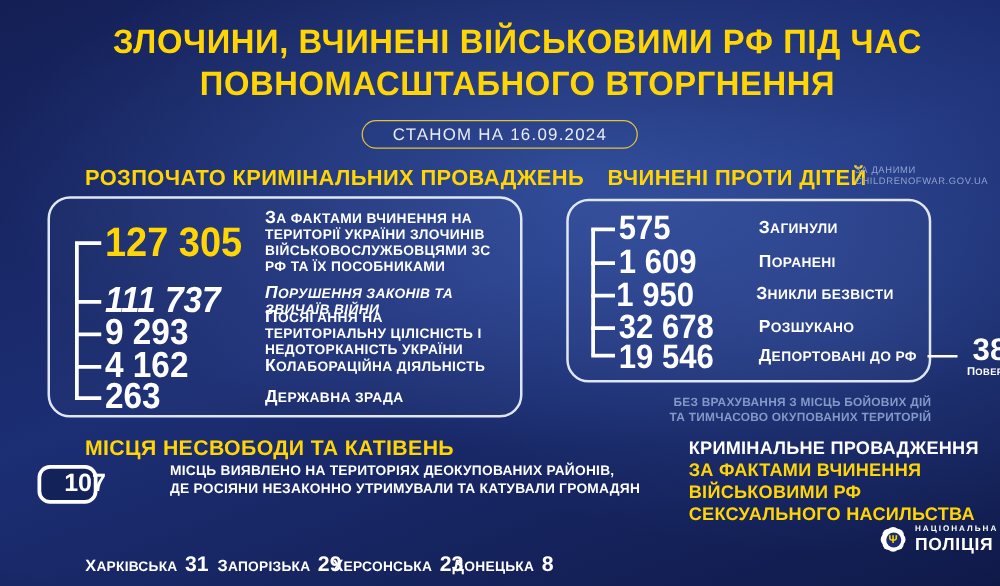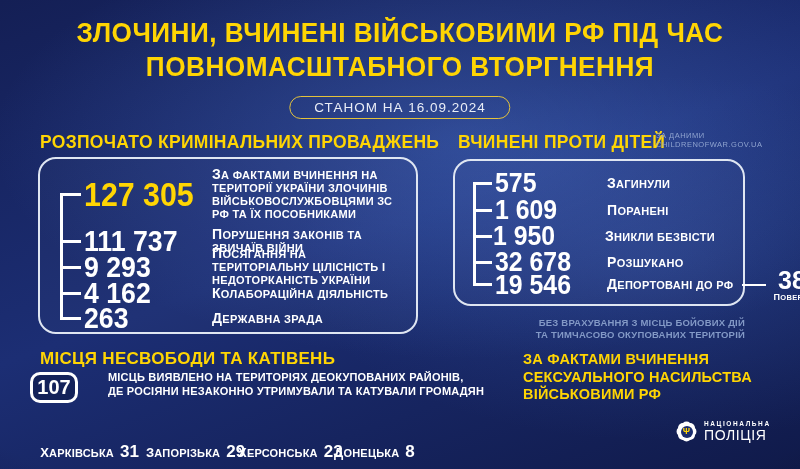--- a/index.html
+++ b/index.html
@@ -9,21 +9,21 @@
     background:
       radial-gradient(95% 75% at 58% 30%, rgba(78,118,205,.42), rgba(78,118,205,0) 62%),
       radial-gradient(70% 60% at 82% 55%, rgba(64,104,195,.28), rgba(64,104,195,0) 65%),
       linear-gradient(160deg, #141f55 0%, #1c2e74 48%, #101a4a 100%);
     color:#fff;
   }
   #page::after{
     content:""; position:absolute; inset:0; pointer-events:none;
     background: radial-gradient(125% 125% at 50% 42%, rgba(0,0,0,0) 58%, rgba(4,7,24,.55) 100%);
   }
-  .abs{ position:absolute; }
+  .abs{ position:absolute;padding-left:28px; }
 
   
   .title{ top:16px; left:0; right:0; text-align:center; color:#FFD503; font-weight:bold; z-index:2;}
   .title .line{ font-size:27px; line-height:34px; letter-spacing:.5px; transform:scaleX(.97); }
   .date-badge{
     top:96px; left:50%; transform:translateX(-50%);
     border:1.5px solid #E3C23C; border-radius:16px; padding:3px 24px;
     color:#E9EDF6; font-size:13.5px; letter-spacing:1px; z-index:2;
   }
 
@@ -76,21 +76,21 @@
   .sv-text .yellow{ color:#FFD503; }
 
   .logo{ left:676px; top:420px; display:flex; align-items:center; gap:7px; z-index:2;}
   .police-star{ position:relative; width:21px; height:21px; flex:none; }
   .police-star .sq{ position:absolute; inset:2px; background:#fff; border-radius:5px; }
   .police-star .sq.rot{ transform:rotate(45deg); }
   .police-star .inner{ position:absolute; inset:4.5px; background:#1B2D6E; border-radius:50%; }
   .police-star .trident{ position:absolute; inset:0; display:flex; align-items:center; justify-content:center;
                          color:#FFD503; font-size:9px; font-weight:bold; line-height:1; }
   .logo-text .l1{ font-size:6.5px; font-weight:bold; letter-spacing:1.6px; }
-  .logo-text .l2{ font-size:14px; font-weight:normal; letter-spacing:.6px; }
+  .logo-text .l2{ font-size:14px; font-weight:bold; letter-spacing:.6px; }
 </style>
 </head>
 <body>
 
 <div id="page">
 
   <div class="abs title">
     <div class="line">ЗЛОЧИНИ, ВЧИНЕНІ ВІЙСЬКОВИМИ РФ ПІД ЧАС</div>
     <div class="line">ПОВНОМАСШТАБНОГО ВТОРГНЕННЯ</div>
   </div>
@@ -104,21 +104,21 @@
     <div class="tick" style="left:20px; top:34px; width:21px;"></div>
     <div class="tick" style="left:20px; top:81px; width:21px;"></div>
     <div class="tick" style="left:20px; top:107px; width:21px;"></div>
     <div class="tick" style="left:20px; top:133px; width:21px;"></div>
     <div class="tick" style="left:20px; top:158px; width:21px;"></div>
 
     <div class="row row-0" style="left:44px; right:10px; top:35px;">
       <div class="num">127 305</div>
       <div class="lbl">За фактами вчинення на території України злочинів військовослужбовцями ЗС РФ та їх пособниками</div>
     </div>
-    <div class="row" style="left:44px; right:10px; top:82px;">
+    <div class="row" style="left:44px; right:10px; top:82px;font-style:italic;">
       <div class="num">111 737</div>
       <div class="lbl">Порушення законів та звичаїв війни</div>
     </div>
     <div class="row" style="left:44px; right:10px; top:108px;">
       <div class="num">9 293</div>
       <div class="lbl">Посягання на територіальну цілісність і недоторканість України</div>
     </div>
     <div class="row" style="left:44px; right:10px; top:134px;">
       <div class="num">4 162</div>
       <div class="lbl">Колабораційна діяльність</div>
@@ -214,23 +214,24 @@
       <span class="rnum">2</span>
     </div>
     <div class="region">
       <span class="rname">Сумська</span>
       <span class="rnum">3</span>
     </div>
   </div>
 
 
   <div class="abs sv-text">
+    <div class="white">КРИМІНАЛЬНЕ ПРОВАДЖЕННЯ</div>
     <div class="yellow">ЗА ФАКТАМИ ВЧИНЕННЯ</div>
+    <div class="yellow">ВІЙСЬКОВИМИ РФ</div>
     <div class="yellow">СЕКСУАЛЬНОГО НАСИЛЬСТВА</div>
-    <div class="yellow">ВІЙСЬКОВИМИ РФ</div>
   </div>
 
   <div class="abs logo">
     <div class="police-star">
       <span class="sq"></span>
       <span class="sq rot"></span>
       <span class="inner"></span>
       <span class="trident">Ψ</span>
     </div>
     <div class="logo-text">

